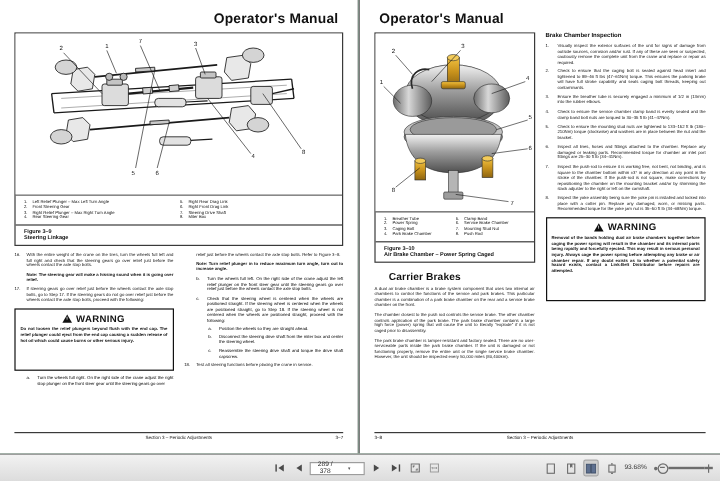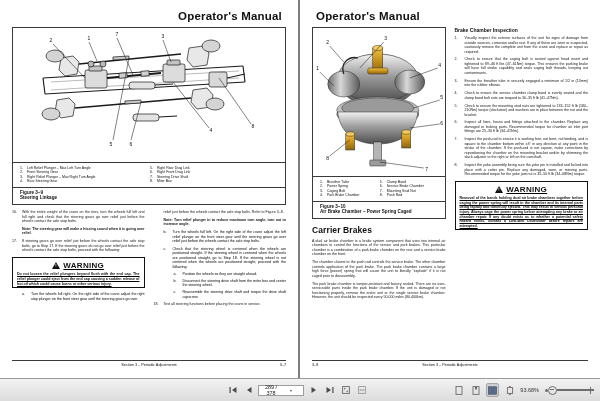--- a/index.html
+++ b/index.html
@@ -54,27 +54,27 @@
     margin:0 0 3.4px 0;
   }
   .numitem{display:flex;gap:3px;margin-bottom:3.4px;}
   .numitem .n{width:7px;flex:none;font-size:3.6px;line-height:4.5px;color:#141414;}
   .numitem .t{flex:1;font-size:3.6px;line-height:4.5px;color:#141414;text-align:justify;}
   .notep{font-size:3.6px;line-height:4.6px;color:#111;font-weight:bold;margin:0 0 3.4px 0;text-align:justify;}
   .indent{margin-left:10px;}
   .sub{display:flex;gap:3px;margin-bottom:2.6px;margin-left:10px;}
   .sub .n{width:6px;flex:none;font-size:3.6px;line-height:4.5px;}
   .sub .t{flex:1;font-size:3.6px;line-height:4.5px;text-align:justify;}
-  h2.sect{font-size:8.5px;font-weight:bold;margin:6px 0 4px 0;color:#111;letter-spacing:.1px;}
+  h2.sect{font-size:8.5px;font-weight:bold;margin:6px 0 4px 12px;color:#111;letter-spacing:.1px;}
   h3.sub-head{font-size:5px;font-weight:bold;margin:0 0 3px 0;color:#111;}
 
   
   .warnbox{
-    border:1.2px solid #111;padding:3px 4px 1px 4px;margin:4px 0 4px 0;
-    box-sizing:border-box;background:#fff;text-decoration:underline;
+    border:1.2px solid #111;padding:3px 4px 22px 4px;margin:4px 0 4px 0;
+    box-sizing:border-box;background:#fff;
   }
   .warnhead{display:flex;align-items:center;justify-content:center;gap:3px;margin-bottom:2.5px;}
   .tri{
     width:0;height:0;border-left:4px solid transparent;border-right:4px solid transparent;
     border-bottom:7px solid #111;position:relative;
   }
   .tri:after{
     content:"!";position:absolute;left:-1.2px;top:1.8px;color:#fff;font-size:4px;
     font-weight:bold;line-height:4px;
   }

